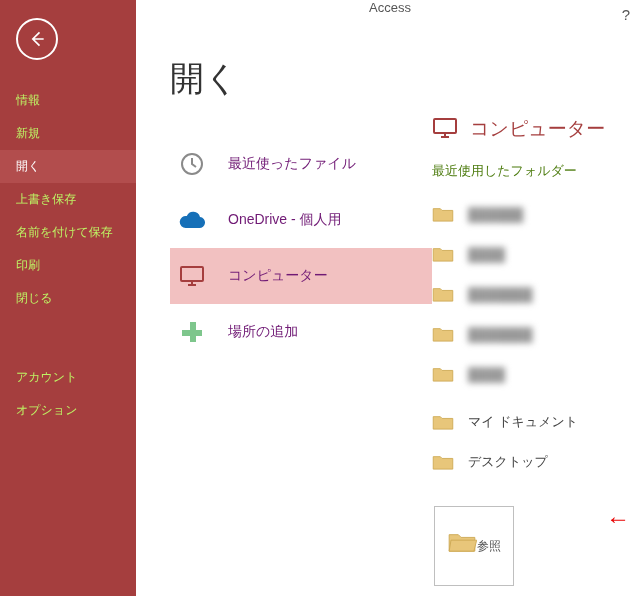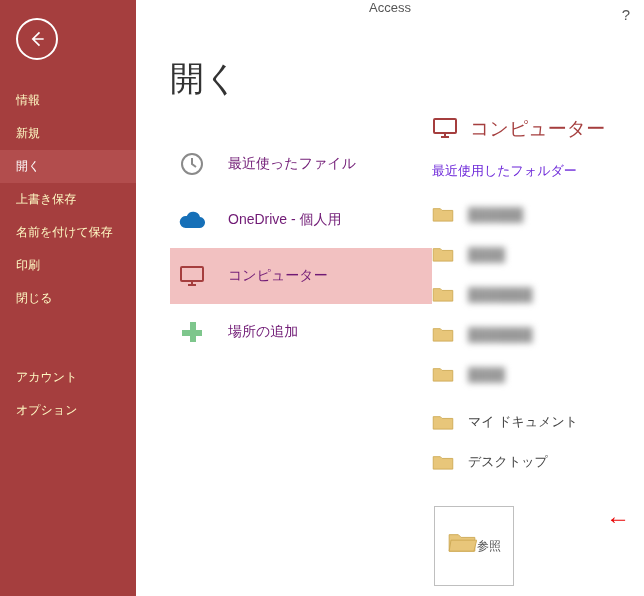--- a/index.html
+++ b/index.html
@@ -1,39 +1,39 @@
 <!DOCTYPE html>
 <html><head>
 <meta charset="utf-8">
 <style>
 html,body{margin:0;padding:0;font-family:"Meiryo UI","Segoe UI",sans-serif;font-size:13px;color:#444;background:#fff;}
 .app{width:644px;height:596px;display:flex;position:relative;overflow:hidden;}
 .sidebar{width:136px;background:#a53e3e;color:#fff;padding-top:18px;box-sizing:border-box;display:flex;flex-direction:column;}
 .back-btn{width:38px;height:38px;border:2px solid #fff;border-radius:50%;margin-left:16px;display:flex;align-items:center;justify-content:center;cursor:pointer;}
 .back-btn svg{width:20px;height:20px;fill:none;stroke:#fff;stroke-width:2;}
 .sidebar-list{margin-top:24px;}
-.sidebar-item{padding:8px 16px;font-size:12px;color:#fef9c3;cursor:pointer;}
+.sidebar-item{padding:8px 16px;font-size:12px;color:#bef264;cursor:pointer;}
 .sidebar-item.active{background:#b24d4d;color:#fff;}
 .sidebar-bottom{margin-top:46px;}
-.sidebar-bottom .sidebar-item{color:#fef9c3;padding-left:16px;}
+.sidebar-bottom .sidebar-item{color:#bef264;padding-left:16px;}
 .main{flex:1;display:flex;position:relative;}
 .header{position:absolute;top:0;left:0;right:0;text-align:center;color:#555;font-size:13px;}
 .help-btn{position:absolute;top:6px;right:14px;font-size:15px;color:#555;cursor:pointer;}
 .col-left{width:296px;padding:26px 0 0 34px;box-sizing:border-box;}
 .page-title{font-size:34px;color:#333;font-weight:400;margin:30px 0 34px;}
 .loc-list{}
 .loc-item{display:flex;align-items:center;height:56px;padding-left:8px;cursor:pointer;}
 .loc-item.selected{background:#f2c1c1;}
 .loc-icon{width:28px;height:28px;margin-right:22px;display:flex;align-items:center;justify-content:center;}
 .loc-label{font-size:14px;color:#701a75;}
 .col-right{flex:1;padding:116px 0 0 0;box-sizing:border-box;}
 .right-head{display:flex;align-items:center;margin-bottom:20px;}
 .right-head .icon{margin-right:12px;}
 .right-title{color:#a53e3e;font-size:19px;}
-.sub-label{font-size:13px;color:#6d28d9;margin-bottom:14px;}
+.sub-label{font-size:13px;color:#4d7c0f;margin-bottom:14px;}
 .folder-row{display:flex;align-items:center;height:40px;cursor:pointer;}
 .folder-ico{width:22px;height:16px;margin-right:14px;}
 .folder-name{font-size:13px;color:#444;text-align:center;}
 .folder-name.blur{filter:blur(3px);color:#999;}
 .fixed-folders{margin-top:8px;}
 .browse-btn{width:78px;height:78px;border:1px solid #bfbfbf;margin:24px 0 0 2px;display:flex;flex-direction:row;align-items:center;justify-content:center;cursor:pointer;}
 .browse-btn .folder-ico{width:30px;height:22px;margin:0 0 8px 0;}
 .browse-label{font-size:12px;color:#555;}
 .arrow{position:absolute;right:14px;bottom:66px;color:#e80000;font-size:24px;}
 

